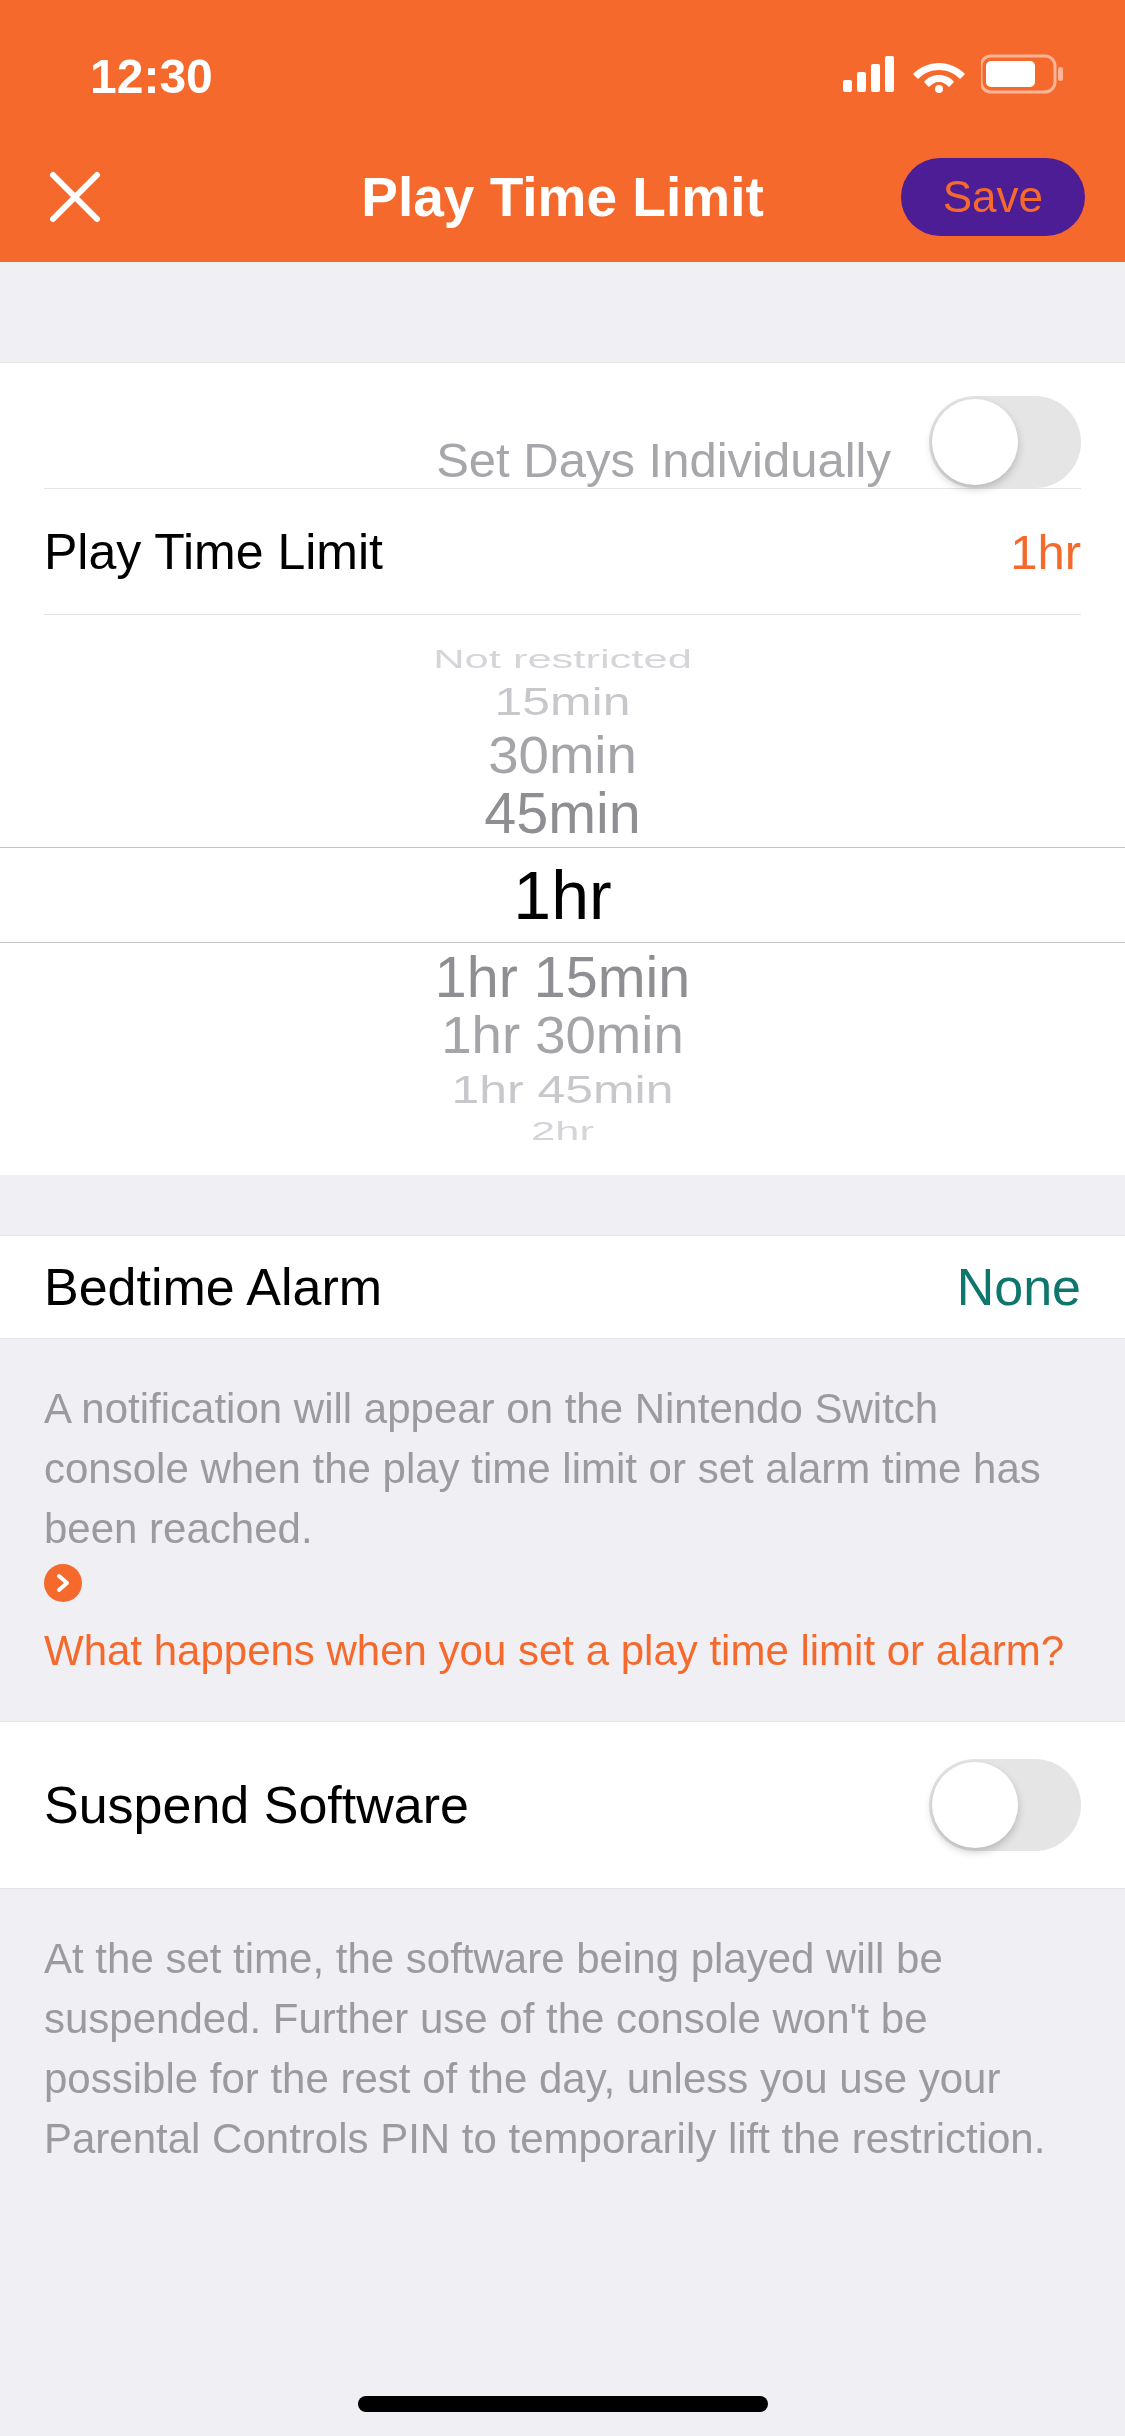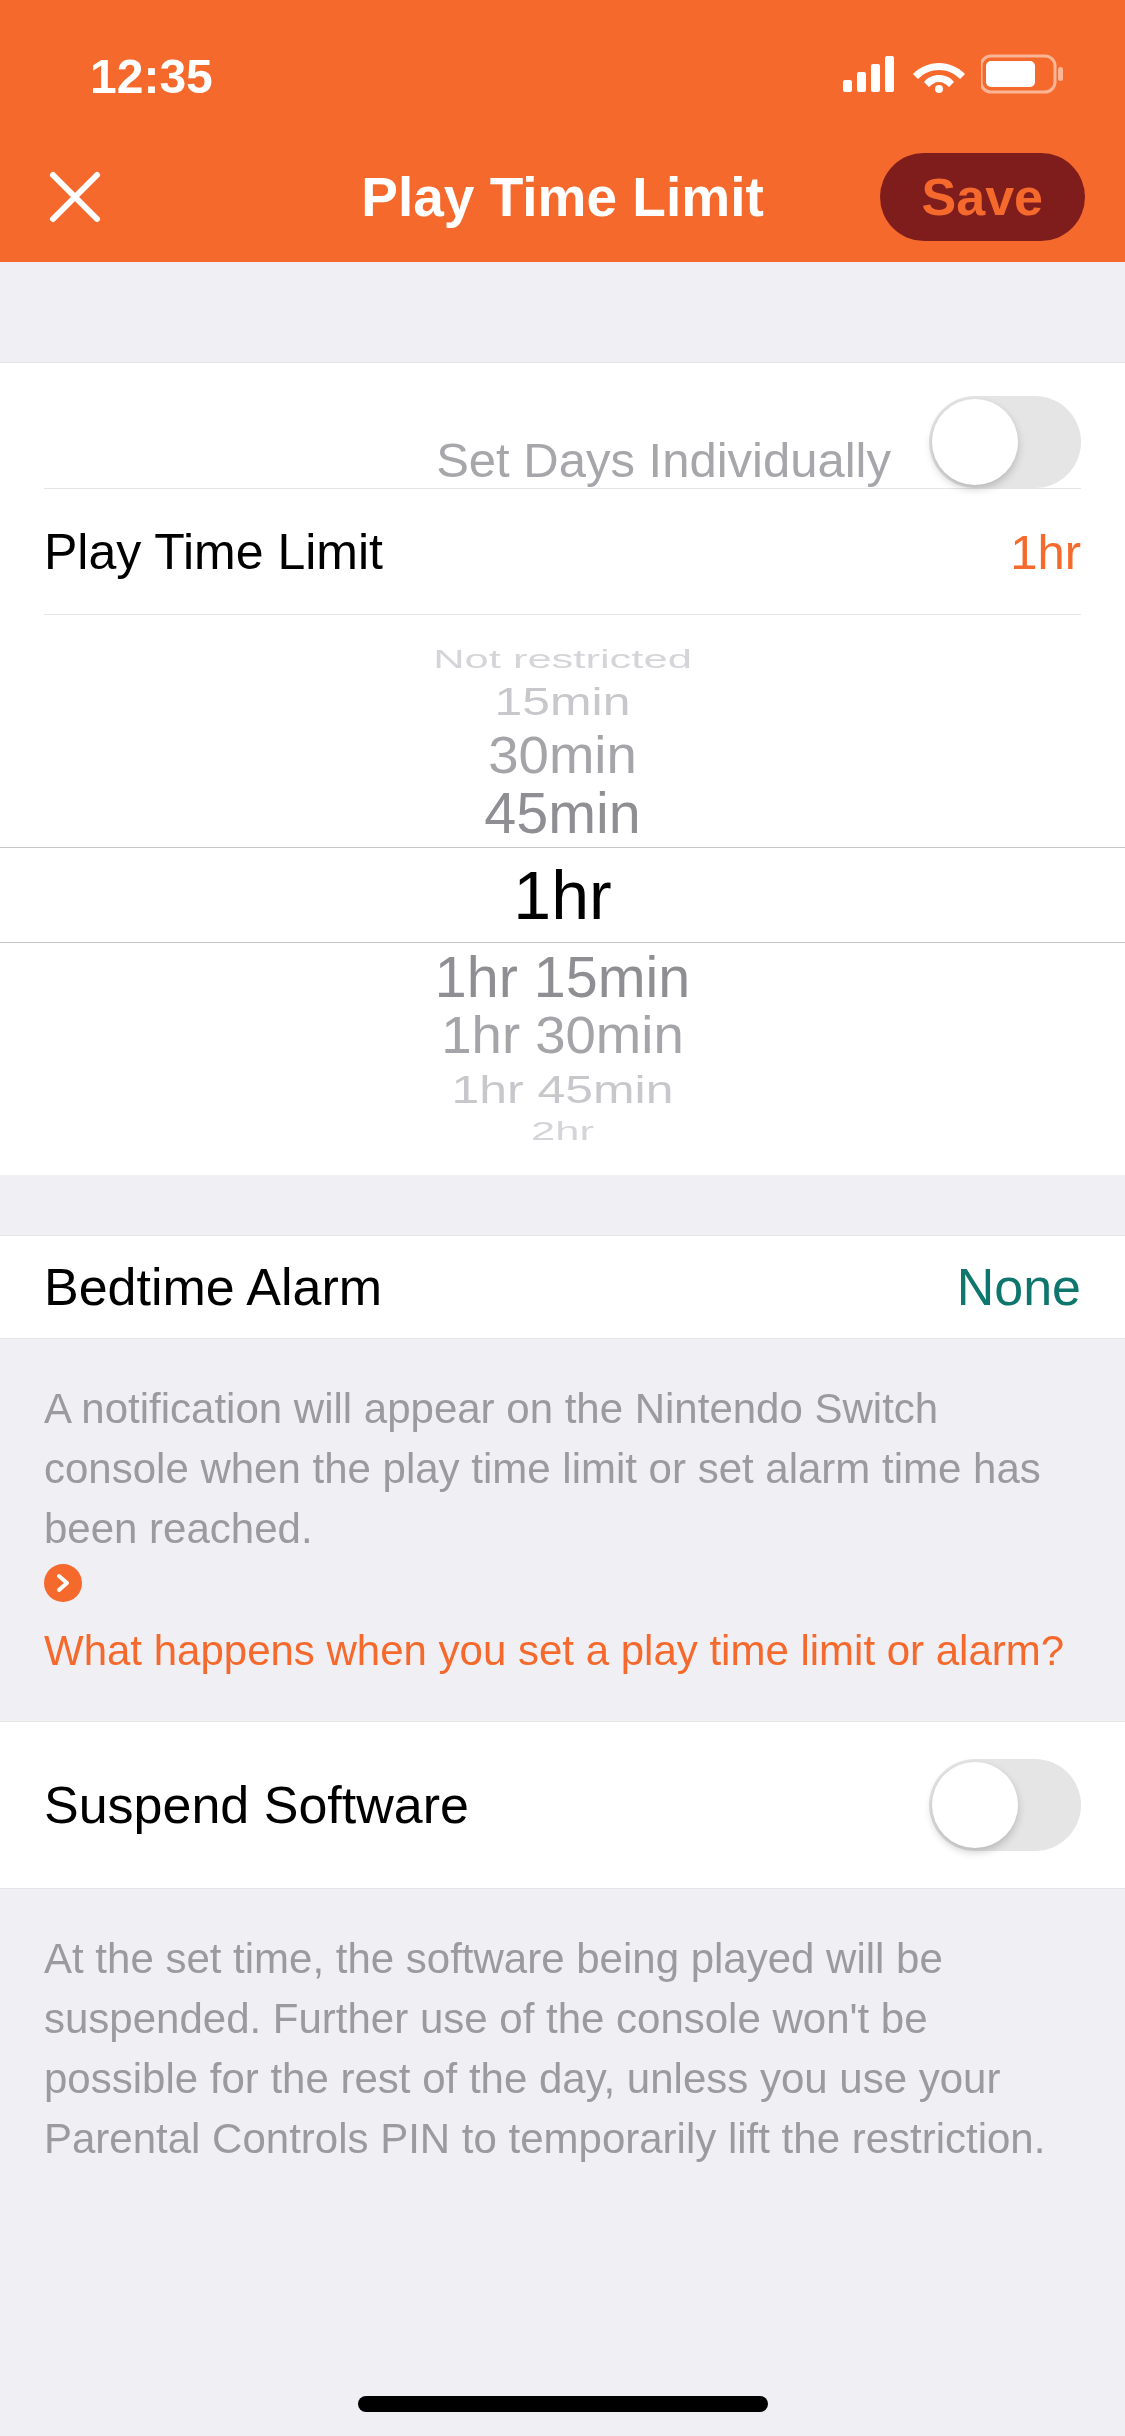--- a/index.html
+++ b/index.html
@@ -49,24 +49,24 @@
     }
     .nav-title {
       position: absolute;
       left: 50%;
       transform: translateX(-50%);
       color: #fff;
       font-size: 55px;
       font-weight: 700;
     }
     .save-btn {
-      background: #7f1d1d;
+      background: #4c1d95;
       color: #f56a2c;
-      font-size: 52px;
-      font-weight: 700;
+      font-size: 44px;
+      font-weight: 400;
       padding: 14px 42px;
       border-radius: 60px;
     }
     .content {
       background: #efeff4;
     }
     .spacer {
       height: 100px;
     }
     .row-label {
@@ -219,21 +219,21 @@
     .white-container {
       background: #fff;
       border-top: 1px solid #e5e5e6;
       margin-bottom: 60px;
     }
   </style>
 </head>
 <body>
 
 <div class="status-bar">
-  <div class="status-time">12:35</div>
+  <div class="status-time">12:30</div>
   <div class="status-icons">
     <span>
       <svg width="54" height="36" viewBox="0 0 54 36">
           <rect x="0" y="24" width="9" height="12" fill="#fff" rx="2"></rect>
           <rect x="14" y="16" width="9" height="20" fill="#fff" rx="2"></rect>
           <rect x="28" y="8" width="9" height="28" fill="#fff" rx="2"></rect>
           <rect x="42" y="0" width="9" height="36" fill="#fff" rx="2"></rect>
         </svg>
     </span>
     <span>

